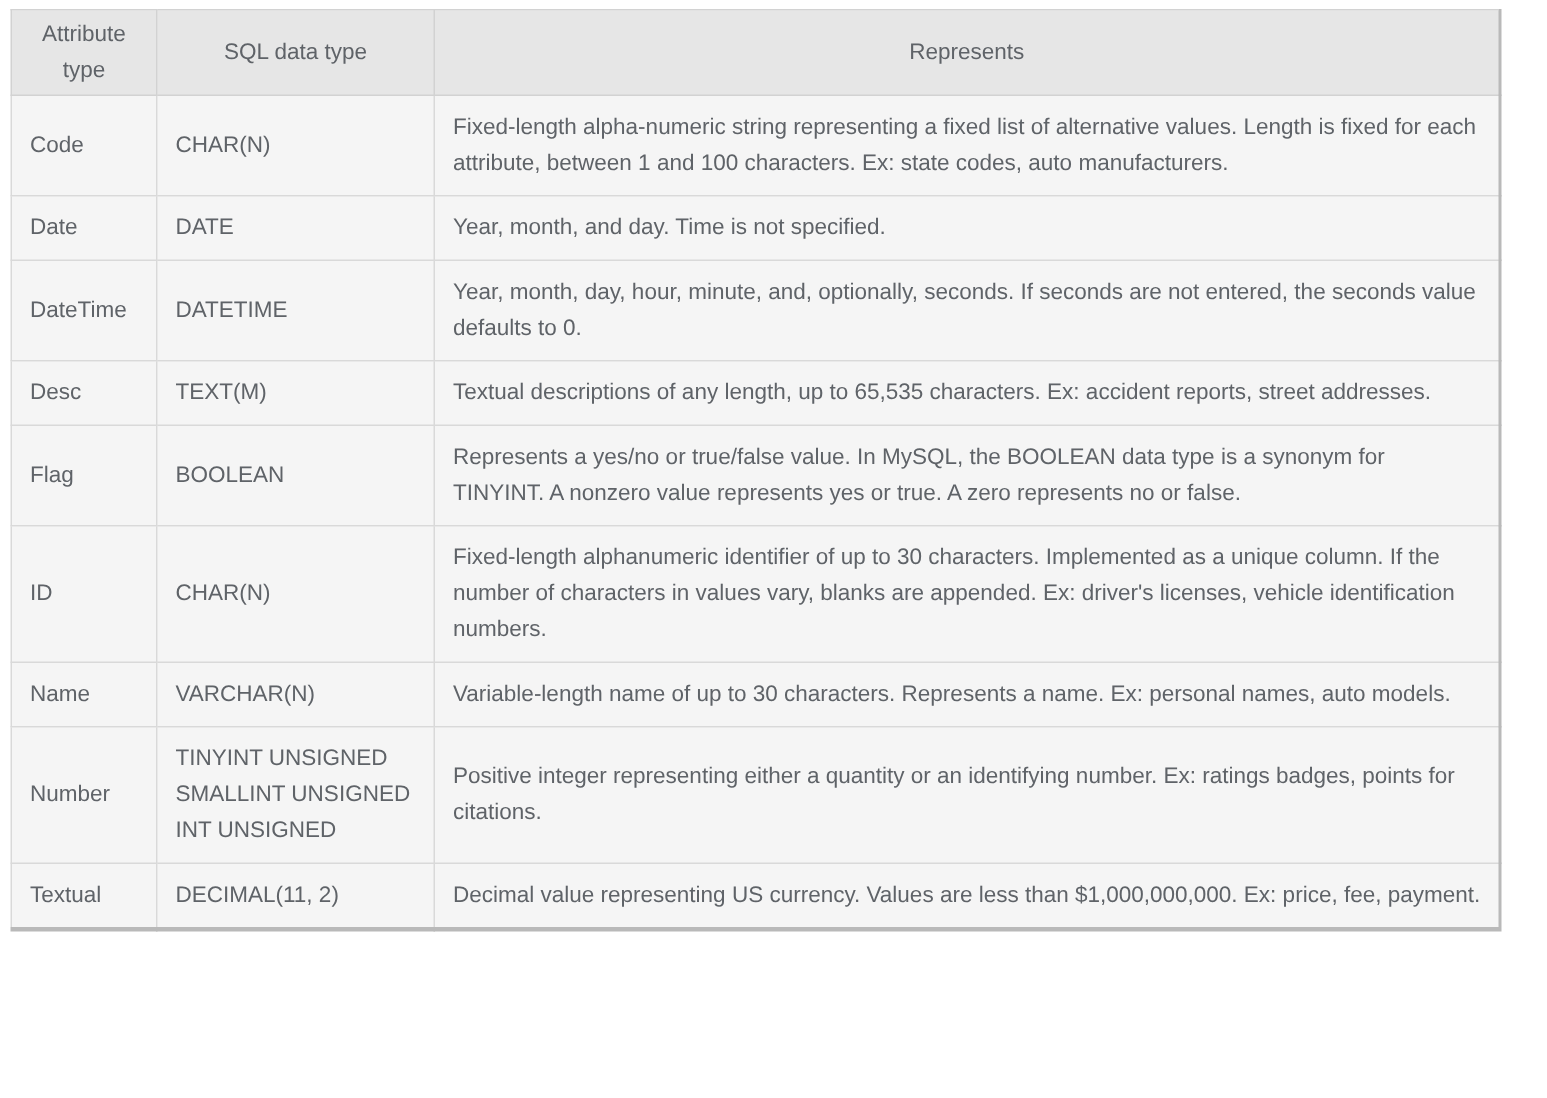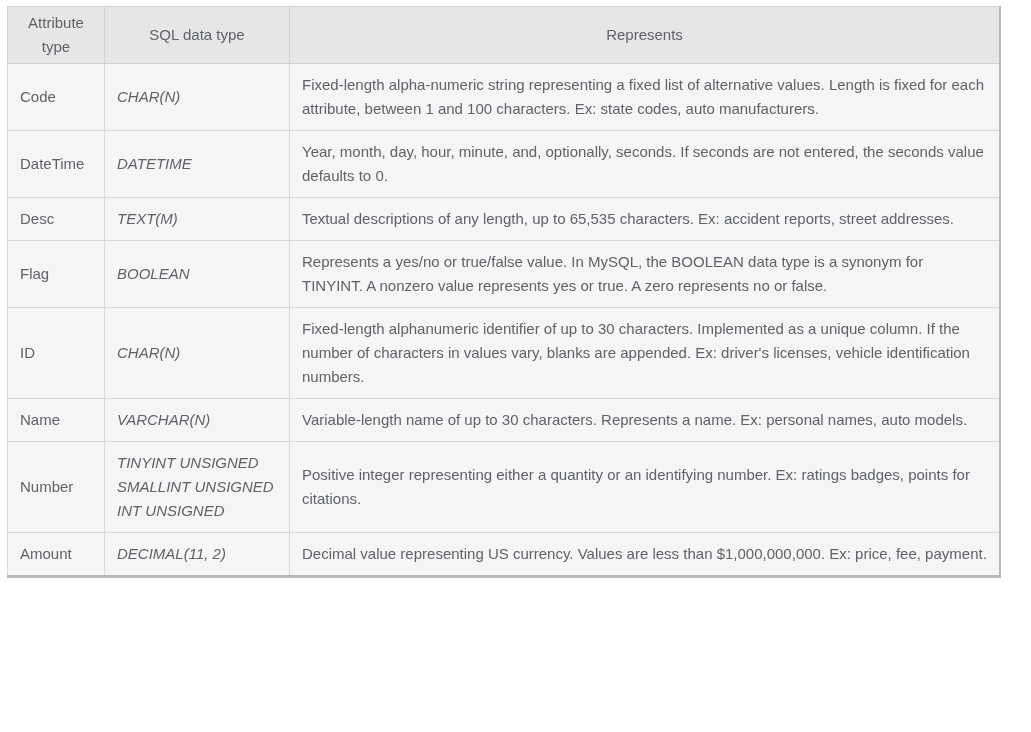--- a/index.html
+++ b/index.html
@@ -39,21 +39,21 @@
     border: 1px solid #d2d2d2;
     box-sizing: border-box;
   }
   table.attr-table td {
     background: #f5f5f5;
     vertical-align: middle;
     padding: 9px 12px;
     border: 1px solid #d9d9d9;
     box-sizing: border-box;
   }
-  td.sql-type { white-space: pre-line; font-style: italic; }
+  td.sql-type { white-space: pre-line; }
 </style>
 </head>
 <body>
 
 <div class="page">
   <table class="attr-table">
     <colgroup>
       <col class="c-attr">
       <col class="c-sql">
       <col class="c-desc">
@@ -63,20 +63,25 @@
         <th>Attribute type</th>
         <th>SQL data type</th>
         <th>Represents</th>
       </tr>
     </thead>
     <tbody>
       <tr>
         <td class="attr-name">Code</td>
         <td class="sql-type">CHAR(N)</td>
         <td class="desc">Fixed-length alpha-numeric string representing a fixed list of alternative values. Length is fixed for each attribute, between 1 and 100 characters. Ex: state codes, auto manufacturers.</td>
+      </tr>
+      <tr>
+        <td class="attr-name">Date</td>
+        <td class="sql-type">DATE</td>
+        <td class="desc">Year, month, and day. Time is not specified.</td>
       </tr>
       <tr>
         <td class="attr-name">DateTime</td>
         <td class="sql-type">DATETIME</td>
         <td class="desc">Year, month, day, hour, minute, and, optionally, seconds. If seconds are not entered, the seconds value defaults to 0.</td>
       </tr>
       <tr>
         <td class="attr-name">Desc</td>
         <td class="sql-type">TEXT(M)</td>
         <td class="desc">Textual descriptions of any length, up to 65,535 characters. Ex: accident reports, street addresses.</td>
@@ -97,19 +102,19 @@
         <td class="desc">Variable-length name of up to 30 characters. Represents a name. Ex: personal names, auto models.</td>
       </tr>
       <tr>
         <td class="attr-name">Number</td>
         <td class="sql-type">TINYINT UNSIGNED
 SMALLINT UNSIGNED
 INT UNSIGNED</td>
         <td class="desc">Positive integer representing either a quantity or an identifying number. Ex: ratings badges, points for citations.</td>
       </tr>
       <tr>
-        <td class="attr-name">Amount</td>
+        <td class="attr-name">Textual</td>
         <td class="sql-type">DECIMAL(11, 2)</td>
         <td class="desc">Decimal value representing US currency. Values are less than $1,000,000,000. Ex: price, fee, payment.</td>
       </tr>
     </tbody>
   </table>
 </div>
 
 </body></html>

